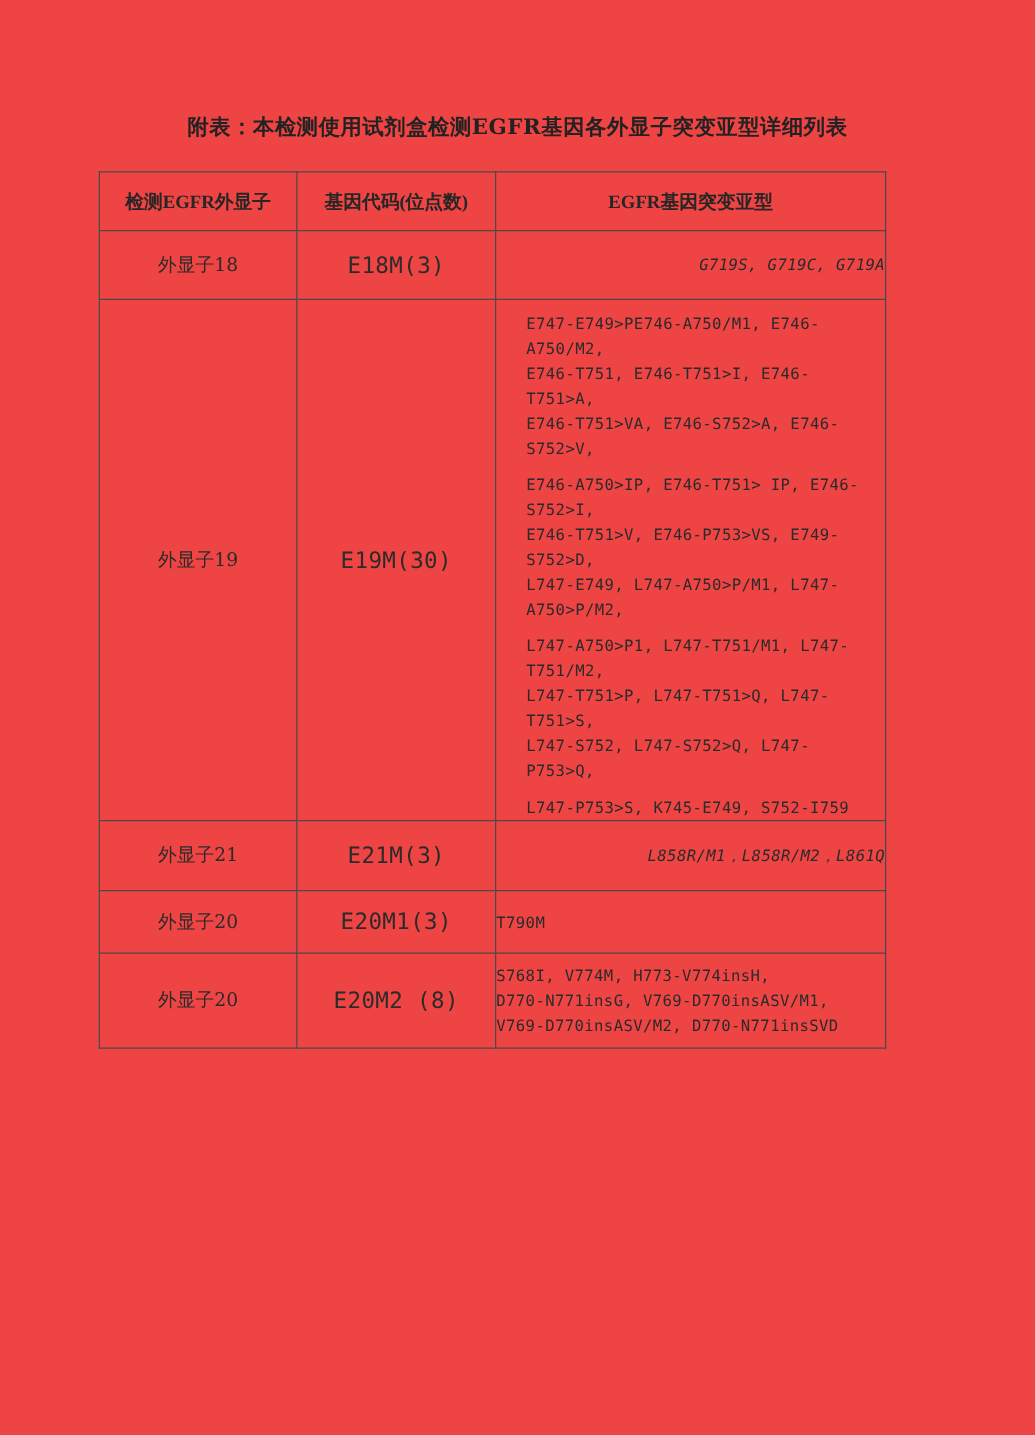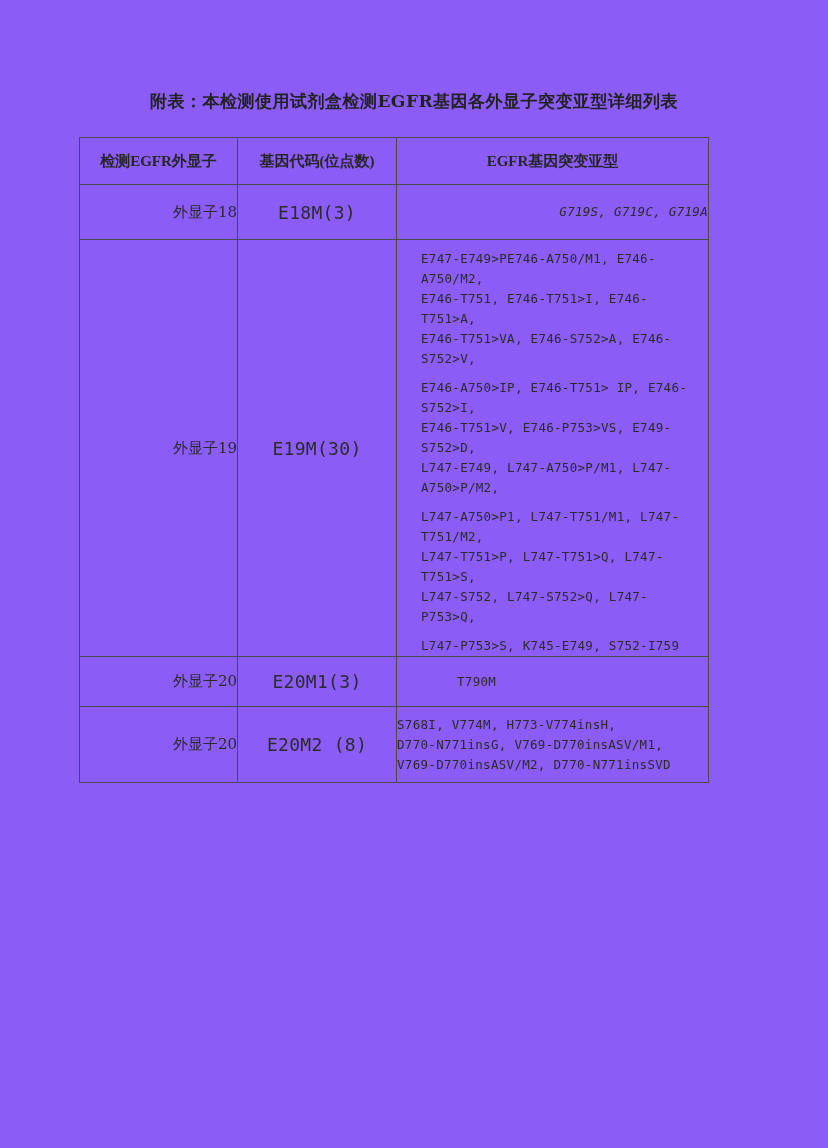--- a/index.html
+++ b/index.html
@@ -4,21 +4,21 @@
 <style>
   html, body {
     margin: 0;
     padding: 0;
     background: #fbfbfa;
   }
   .page {
     position: relative;
     width: 828px;
     height: 1148px;
-    background: #8b5cf6;
+    background: #ef4444;
     overflow: hidden;
     font-family: "DejaVu Serif", "Liberation Serif", serif;
     color: #2b2b2b;
   }
   .title {
     position: absolute;
     top: 90px;
     left: 0;
     width: 828px;
     margin: 0;
@@ -49,21 +49,21 @@
   table.egfr-table th {
     height: 46px;
     font-size: 15px;
     font-weight: bold;
     text-align: center;
     font-family: Liberation Serif, serif;
     color: #262626;
   }
   .c1 {
     font-size: 15px;
-    text-align: right;
+    text-align: center;
     padding-left: 20px;
     font-family: "DejaVu Serif", "Liberation Serif", serif;
   }
   .c1-r1 { padding-left: 32px; }
   .c2 {
     font-size: 18px;
     text-align: center;
     font-family: "DejaVu Sans Mono", "Liberation Mono", monospace;
     letter-spacing: 0.3px;
   }
@@ -71,21 +71,21 @@
     font-size: 12.5px;
     font-family: "DejaVu Sans Mono", "Liberation Mono", monospace;
     letter-spacing: 0.3px;
     line-height: 20px;
   }
   .c3.center { text-align: right; font-style: italic; }
   .c3.top {
     vertical-align: top;
     padding: 9px 6px 0 24px;
   }
-  .c3.pad-t790m { padding-left: 60px; }
+  .c3.pad-t790m { }
   .c3.pad-e20m2 { }
   .mutation-block {
     white-space: pre-line;
     margin: 0 0 9px 0;
   }
   .mutation-block:last-child { margin-bottom: 0; }
   .pre-lines { white-space: pre-line; }
   tr.r1 td { height: 54px; }
   tr.r2 td { height: 236px; }
   tr.r3 td { height: 55px; }
@@ -129,20 +129,25 @@
           <div class="mutation-block">E746-A750&gt;IP, E746-T751&gt; IP, E746-S752&gt;I,
 E746-T751&gt;V, E746-P753&gt;VS, E749-S752&gt;D,
 L747-E749, L747-A750&gt;P/M1, L747-A750&gt;P/M2,</div>
           <div class="mutation-block">L747-A750&gt;P1, L747-T751/M1, L747-T751/M2,
 L747-T751&gt;P, L747-T751&gt;Q, L747-T751&gt;S,
 L747-S752, L747-S752&gt;Q, L747-P753&gt;Q,</div>
           <div class="mutation-block">L747-P753&gt;S, K745-E749, S752-I759</div>
         </td>
       </tr>
 
+      <tr class="r3">
+        <td class="c1">外显子21</td>
+        <td class="c2">E21M(3)</td>
+        <td class="c3 center">L858R/M1，L858R/M2，L861Q</td>
+      </tr>
 
       <tr class="r4">
         <td class="c1">外显子20</td>
         <td class="c2">E20M1(3)</td>
         <td class="c3 pad-t790m">T790M</td>
       </tr>
 
       <tr class="r5">
         <td class="c1">外显子20</td>
         <td class="c2">E20M2 (8)</td>

